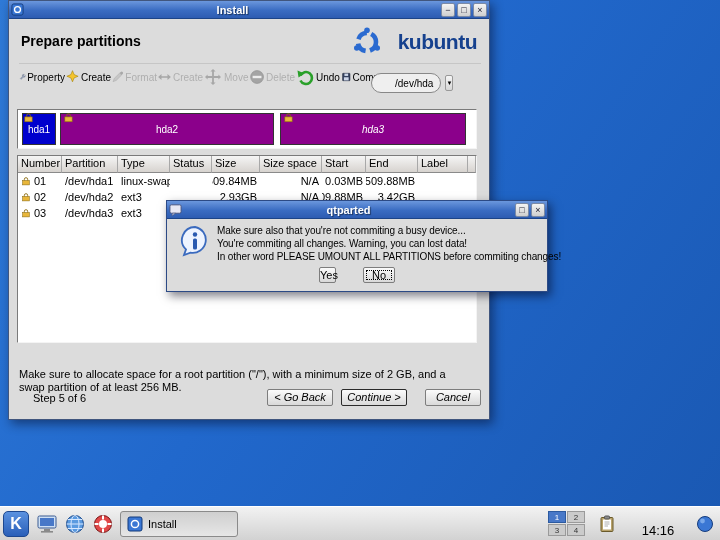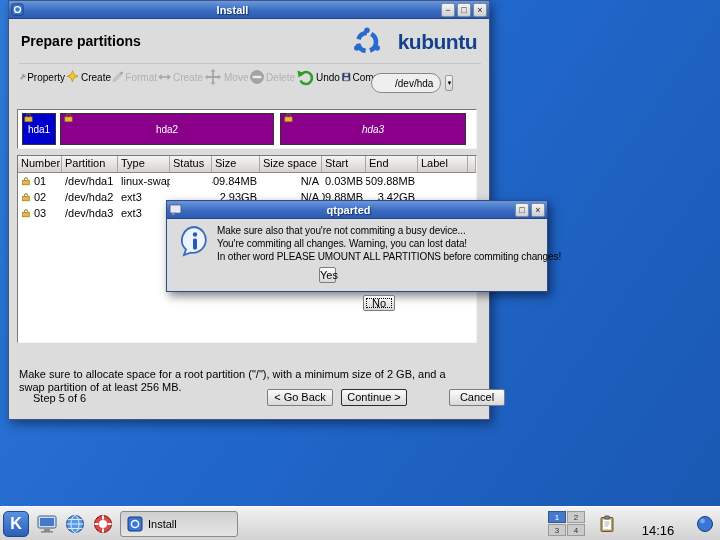--- a/index.html
+++ b/index.html
@@ -50,30 +50,30 @@
   .th { background:linear-gradient(#f5f5f5,#d7d3cf); border-right:1px solid #a8a8a8; border-bottom:1px solid #8a8a8a;
     padding:1px 3px; height:17px; font-size:11px; }
   .td { padding:1px 3px; height:16px; font-size:11px; white-space:nowrap; overflow:hidden; display:flex; align-items:center; }
   .td.num { justify-content:flex-end; }
   .rowlock { width:10px; height:10px; margin-right:3px; flex:0 0 auto; }
 
   .note { position:absolute; left:10px; top:347px; width:452px; font-size:11px; line-height:12.5px;margin-top:20px; }
   .step { position:absolute; left:24px; top:391px; font-size:11px; }
 
   .btn { position:absolute; height:17px; font-size:11px; text-align:center; line-height:15px;
-    background:linear-gradient(#fbfbfb,#d9d9d9); border:1px solid #7d7d7d; border-radius:2px; cursor:default; }
+    background:linear-gradient(#fbfbfb,#d9d9d9); border:1px solid #7d7d7d; border-radius:2px; cursor:default;font-style:italic; }
   .btn.default { border-color:#2b2b2b; }
 
   
   #dialog { position:absolute; left:166px; top:200px; width:382px; height:92px; background:#dcdcdc;
     border:1px solid #2c4a85; box-shadow:3px 4px 9px rgba(0,0,20,.5); z-index:10; }
   #dialog .lines { position:absolute; left:50px; top:23px; font-size:10px; line-height:13px; white-space:nowrap; letter-spacing:-0.1px; }
   .dlg-btn { position:absolute; top:66px; height:16px; font-size:11px; line-height:14px; text-align:center;
     background:linear-gradient(#fbfbfb,#d9d9d9); border:1px solid #7d7d7d; border-radius:2px; }
-  .dlg-btn.focused { outline:1px dotted #000; outline-offset:-4px;margin-top:28px; }
+  .dlg-btn.focused { outline:1px dotted #000; outline-offset:-4px; }
   .info-ico { position:absolute; left:12px; top:24px; width:32px; height:32px; }
 
   
   #taskbar { position:absolute; left:0; top:506px; width:720px; height:34px;
     background:linear-gradient(#f2f2f2,#d2d2d2); border-top:1px solid #ffffff; }
   .tb-launch { position:absolute; top:4px; width:26px; height:26px; display:flex; align-items:center; justify-content:center; cursor:default; }
   .kmenu { background:linear-gradient(#5b92e0,#2a5fb8); border-radius:5px; color:#fff; font-weight:bold; font-size:16px;
     border:1px solid #1d4890; }
   .task-btn { position:absolute; left:120px; top:4px; width:118px; height:26px; display:flex; align-items:center; gap:5px;
     padding:0 6px; background:linear-gradient(#cfcfcf,#e6e6e6); border:1px solid #8a8a8a; border-radius:3px; font-size:11px; }
@@ -268,21 +268,21 @@
         <div class="td"></div>
         <div class="td"></div>
       </div>
     </div>
 
     <div class="note">Make sure to allocate space for a root partition ("/"), with a minimum size of 2 GB, and a swap partition of at least 256 MB.</div>
     <div class="step">Step 5 of 6</div>
 
     <div class="btn" style="left:258px; top:388px; width:66px;">&lt; Go Back</div>
     <div class="btn default" style="left:332px; top:388px; width:66px;">Continue &gt;</div>
-    <div class="btn" style="left:416px; top:388px; width:56px;margin-left:24px;">Cancel</div>
+    <div class="btn" style="left:416px; top:388px; width:56px;">Cancel</div>
   </div>
 
   <div id="dialog">
     <div class="titlebar">
       <svg class="tb-ico" viewBox="0 0 14 14">
           <rect x="1" y="2" width="12" height="9" rx="1.5" fill="#e8e8f4" stroke="#44507a"></rect>
           <path d="M4 11l-1 3 4-3z" fill="#e8e8f4" stroke="#44507a" stroke-width=".6"></path>
         </svg>
       <span class="tb-title">qtparted</span>
       <div class="tb-btn">□</div>

